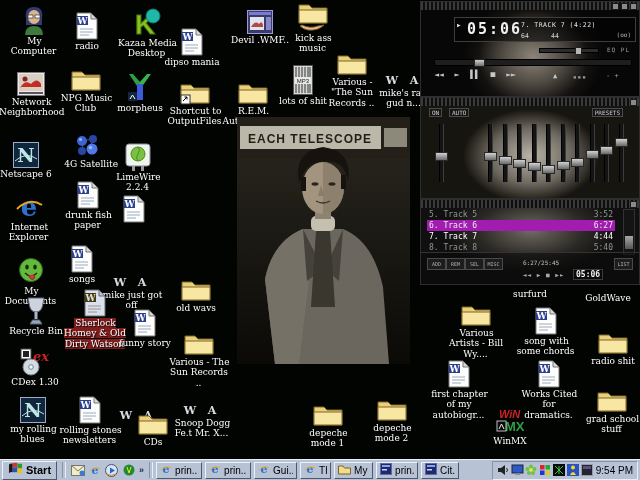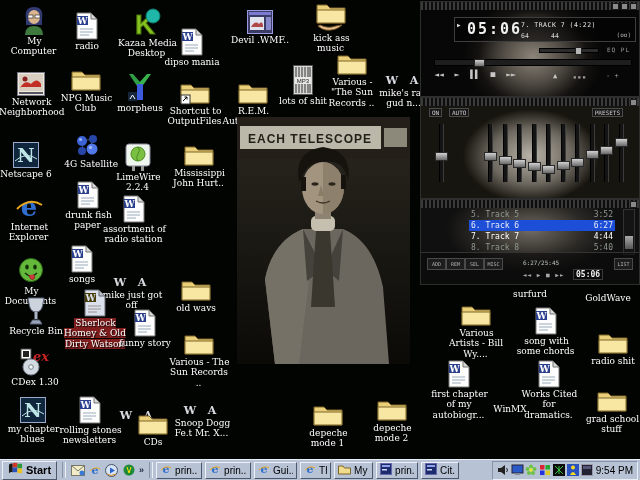--- a/index.html
+++ b/index.html
@@ -47,22 +47,22 @@
   .wa-misc{position:absolute;left:152px;top:71px;font-size:6px;color:#9a9a9a;letter-spacing:1px;}
   .wa-pm{position:absolute;left:185px;top:70px;font-size:7px;color:#9a9a9a;}
   
   .eq-on{position:absolute;left:8px;top:10px;font-size:6px;color:#cfcfcf;border:1px solid #4a4a4a;padding:0 2px;background:#161616;}
   .eq-auto{position:absolute;left:28px;top:10px;font-size:6px;color:#cfcfcf;border:1px solid #4a4a4a;padding:0 2px;background:#161616;}
   .eq-presets{position:absolute;right:16px;top:10px;font-size:6px;color:#cfcfcf;border:1px solid #4a4a4a;padding:0 2px;background:#161616;}
   .eq-track{position:absolute;top:26px;width:3px;height:58px;background:#141414;border-left:1px solid #000;border-right:1px solid #3c3c3c;}
   .eq-handle{position:absolute;width:11px;height:7px;background:linear-gradient(#d0d0d0,#6a6a6a);border:1px solid #2a2a2a;}
   
   .pl-rows{position:absolute;left:6px;top:9px;width:188px;}
-  .pl-row{height:11px;display:flex;justify-content:space-between;font:8px "DejaVu Sans Mono",monospace;color:#8f988f;padding:0 2px;align-items:center;margin-left:42px;}
-  .pl-row.selected{background:#1d4ed8;color:#e8ecf4;text-align:center;}
+  .pl-row{height:11px;display:flex;justify-content:space-between;font:8px "DejaVu Sans Mono",monospace;color:#8f988f;padding:0 2px;align-items:center;}
+  .pl-row.selected{background:#a21caf;color:#e8ecf4;text-align:center;}
   .pl-row.current{color:#ffffff;font-weight:normal;}
   .pl-scroll{position:absolute;right:4px;top:9px;width:10px;height:44px;background:#141414;border:1px solid #333;}
   .pl-scroll i{position:absolute;left:1px;right:1px;top:26px;height:13px;background:linear-gradient(#a8a8a8,#555);}
   .pl-bottom{position:absolute;left:0;right:0;bottom:0;height:31px;background:rgba(10,10,10,.55);border-top:1px solid #333;}
   .pl-btn{position:absolute;top:5px;width:17px;height:10px;background:#1d1d1d;border:1px solid #4a4a4a;color:#b0b0b0;font-size:5px;text-align:center;line-height:10px;}
   .pl-info{position:absolute;left:102px;top:6px;font-size:6px;color:#bcc4ba;}
   .pl-minitrans{position:absolute;left:102px;top:18px;font-size:6px;color:#a8a8a8;letter-spacing:1px;}
   .pl-minitime{position:absolute;left:152px;top:16px;font:bold 8px "DejaVu Sans Mono",monospace;color:#efefef;background:#0a0a0a;border:1px solid #3a3a3a;padding:0 2px;}
   
   #taskbar{position:absolute;left:0;bottom:0;width:640px;height:21px;background:#b7c2d4;border-top:1px solid #e9eef6;z-index:10;display:flex;align-items:center;box-sizing:border-box;}
@@ -134,21 +134,21 @@
           <svg width="26" height="24" viewBox="0 0 26 24">
             <rect x="0.5" y="0.5" width="25" height="23" fill="#3b3b66" stroke="#9a9ae0"></rect>
             <rect x="2" y="2" width="22" height="3" fill="#7a7ad0"></rect>
             <rect x="3" y="7" width="14" height="13" fill="#dfe4ee"></rect>
             <path d="M4 17 q4 -7 8 -3 q3 -4 4 1 l0 2 l-12 0 z" fill="#b04848"></path>
             <rect x="19" y="7" width="5" height="13" fill="#8888cc"></rect>
           </svg>
         </div>
         <div class="dicon-label"><span>Devil .WMF..</span></div>
       </div>
-      <div class="dicon" style="left: 299px; top: 0px; text-decoration: underline;">
+      <div class="dicon" style="left: 281px; top: 0px; text-decoration: underline;">
         <div class="dicon-img">
           <svg width="30" height="31" viewBox="0 0 30 31">
             <path d="M1 22 L1 4 L11 4 L14 7 L29 7 L29 22 Z" fill="#e9cf79" stroke="#7c6527"></path>
             <path d="M1 9 L29 9 L29 22 L1 22 Z" fill="#f7e7a2" stroke="#7c6527"></path>
             <path d="M4 24 q8 4 16 1 l6 -1 q-6 6 -16 5 q-5 -1 -8 -4 z" fill="#e7c193" stroke="#7c5a2a"></path>
           </svg>
         </div>
         <div class="dicon-label"><span>kick ass music</span></div>
       </div>
       <div class="dicon" style="left: 320px; top: 44px;">
@@ -259,29 +259,20 @@
           <svg width="26" height="28" viewBox="0 0 26 28">
             <rect x="1" y="1" width="24" height="22" rx="3" fill="#eef6ee" stroke="#889"></rect>
             <circle cx="13" cy="11" r="7" fill="#7ac143" stroke="#4c8a1e"></circle>
             <path d="M13 4 q3 3 0 7 q-3 4 0 7" stroke="#4c8a1e" fill="none"></path>
             <rect x="7" y="23" width="3" height="5" fill="#999"></rect>
             <rect x="16" y="23" width="3" height="5" fill="#999"></rect>
           </svg>
         </div>
         <div class="dicon-label"><span>LimeWire 2.2.4</span></div>
       </div>
-      <div class="dicon" style="left: 167px; top: 135px;">
-        <div class="dicon-img">
-          <svg width="30" height="24" viewBox="0 0 30 24">
-            <path d="M1 22 L1 4 L11 4 L14 7 L29 7 L29 22 Z" fill="#e9cf79" stroke="#7c6527"></path>
-            <path d="M1 9 L29 9 L29 22 L1 22 Z" fill="#f7e7a2" stroke="#7c6527"></path>
-          </svg>
-        </div>
-        <div class="dicon-label"><span>Mississippi John Hurt..</span></div>
-      </div>
       <div class="dicon" style="left: -3px; top: 189px;">
         <div class="dicon-img">
           <svg width="28" height="28" viewBox="0 0 28 28">
             <text x="14" y="23" font-size="26" font-weight="bold" fill="#2f6fd0" font-family="DejaVu Serif, serif" text-anchor="middle">e</text>
             <path d="M2 16 Q14 4 27 12" stroke="#e8a81e" stroke-width="2" fill="none"></path>
           </svg>
         </div>
         <div class="dicon-label"><span>Internet Explorer</span></div>
       </div>
       <div class="dicon" style="left: 56px; top: 177px;">
@@ -299,21 +290,20 @@
       <div class="dicon" style="left: 102px; top: 191px;">
         <div class="dicon-img">
           <svg width="22" height="28" viewBox="0 0 22 28">
             <path d="M1 1 h14 l6 6 v20 H1z" fill="#fdfdfd" stroke="#777"></path>
             <path d="M15 1 l6 6 h-6z" fill="#d8d8d8" stroke="#777"></path>
             <rect x="1" y="4" width="11" height="9" fill="#2b3f8f"></rect>
             <text x="6.5" y="12" font-size="9" fill="#fff" font-family="DejaVu Serif, serif" text-anchor="middle" font-weight="bold">W</text>
             <path d="M4 17 h13 M4 20 h13 M4 23 h9" stroke="#9aaabb"></path>
           </svg>
         </div>
-        <div class="dicon-label"><span>assortment of radio station</span></div>
       </div>
       <div class="dicon" style="left: -1px; top: 253px;">
         <div class="dicon-img">
           <svg width="28" height="28" viewBox="0 0 28 28">
             <circle cx="14" cy="13" r="11.5" fill="#64b83c" stroke="#2d6a14"></circle>
             <ellipse cx="10" cy="10" rx="1.8" ry="2.6" fill="#143208"></ellipse>
             <ellipse cx="18" cy="10" rx="1.8" ry="2.6" fill="#143208"></ellipse>
             <path d="M8 16 q6 6 12 0" stroke="#143208" stroke-width="1.5" fill="none"></path>
             <path d="M12 18 q1 6 5 4 q2 -2 -0.5 -4.5" fill="#cc3b3b" stroke="#7a1a1a" stroke-width="0.7"></path>
           </svg>
@@ -403,21 +393,21 @@
         <div class="dicon-label"><span>CDex 1.30</span></div>
       </div>
       <div class="dicon" style="left: 1px; top: 391px;">
         <div class="dicon-img">
           <svg width="26" height="26" viewBox="0 0 26 26">
             <rect x="0.5" y="0.5" width="25" height="25" fill="#10263c" stroke="#99aacc"></rect>
             <text x="13" y="20" font-size="19" font-weight="bold" fill="#bfe6e6" font-family="DejaVu Serif, serif" text-anchor="middle">N</text>
             <path d="M2 19 Q13 9 24 17" stroke="#bfe6e6" fill="none"></path>
           </svg>
         </div>
-        <div class="dicon-label"><span>my chapter blues</span></div>
+        <div class="dicon-label"><span>my rolling blues</span></div>
       </div>
       <div class="dicon" style="left: 58px; top: 392px;">
         <div class="dicon-img">
           <svg width="22" height="28" viewBox="0 0 22 28">
             <path d="M1 1 h14 l6 6 v20 H1z" fill="#fdfdfd" stroke="#777"></path>
             <path d="M15 1 l6 6 h-6z" fill="#d8d8d8" stroke="#777"></path>
             <rect x="1" y="4" width="11" height="9" fill="#2b3f8f"></rect>
             <text x="6.5" y="12" font-size="9" fill="#fff" font-family="DejaVu Serif, serif" text-anchor="middle" font-weight="bold">W</text>
             <path d="M4 17 h13 M4 20 h13 M4 23 h9" stroke="#9aaabb"></path>
           </svg>
@@ -516,20 +506,28 @@
             <path d="M1 1 h14 l6 6 v20 H1z" fill="#fdfdfd" stroke="#777"></path>
             <path d="M15 1 l6 6 h-6z" fill="#d8d8d8" stroke="#777"></path>
             <rect x="1" y="4" width="11" height="9" fill="#2b3f8f"></rect>
             <text x="6.5" y="12" font-size="9" fill="#fff" font-family="DejaVu Serif, serif" text-anchor="middle" font-weight="bold">W</text>
             <path d="M4 17 h13 M4 20 h13 M4 23 h9" stroke="#9aaabb"></path>
           </svg>
         </div>
         <div class="dicon-label"><span>Works Cited for dramatics.</span></div>
       </div>
       <div class="dicon" style="left: 478px; top: 403px;">
+        <div class="dicon-img">
+          <svg width="30" height="28" viewBox="0 0 30 28">
+            <text x="4" y="11" font-size="11" font-weight="bold" font-style="italic" fill="#cc2222" font-family="Liberation Sans, sans-serif">WiN</text>
+            <text x="10" y="24" font-size="13" font-weight="bold" fill="#2f9e44" font-family="Liberation Sans, sans-serif">MX</text>
+            <rect x="2" y="14" width="9" height="10" fill="#0a0a0a" stroke="#bbb"></rect>
+            <path d="M4 22 l2.5 -5 2.5 5" stroke="#eee" fill="none"></path>
+          </svg>
+        </div>
         <div class="dicon-label"><span>WinMX</span></div>
       </div>
       <div class="dicon" style="left: 580px; top: 381px;">
         <div class="dicon-img">
           <svg width="30" height="24" viewBox="0 0 30 24">
             <path d="M1 22 L1 4 L11 4 L14 7 L29 7 L29 22 Z" fill="#e9cf79" stroke="#7c6527"></path>
             <path d="M1 9 L29 9 L29 22 L1 22 Z" fill="#f7e7a2" stroke="#7c6527"></path>
           </svg>
         </div>
         <div class="dicon-label"><span>grad school stuff</span></div>

